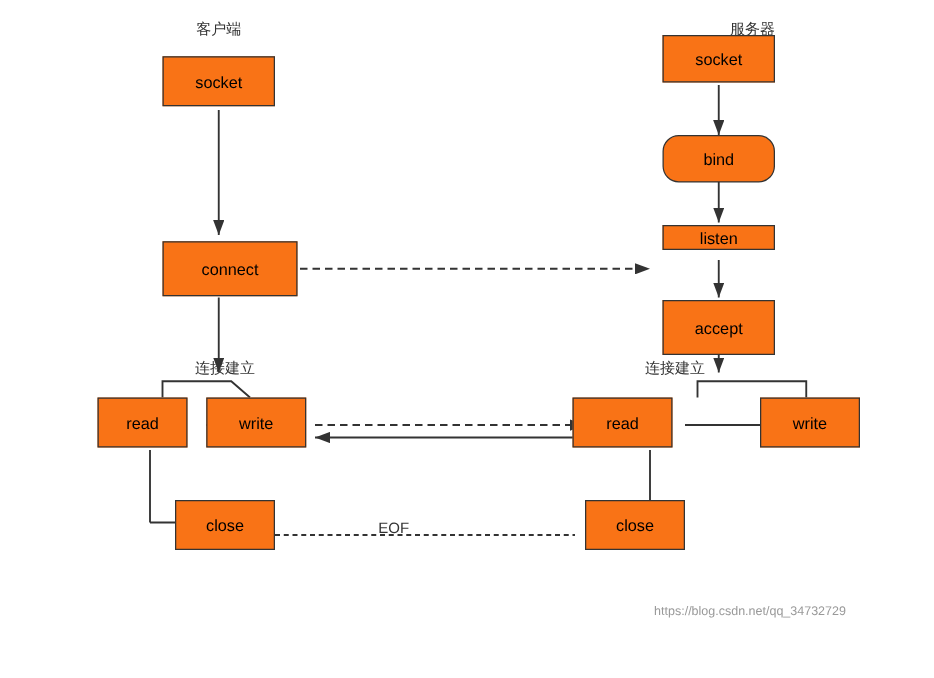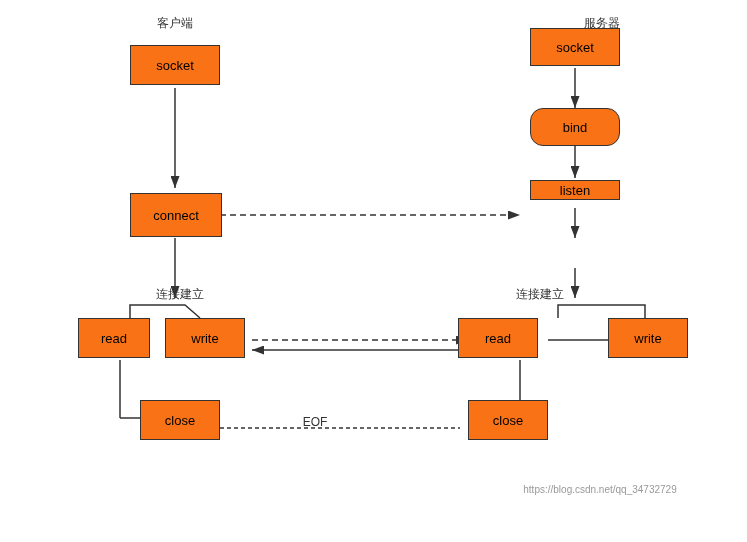--- a/index.html
+++ b/index.html
@@ -91,34 +91,35 @@
     <line x1="220" y1="428" x2="460" y2="428" stroke="#333" stroke-width="1.5" stroke-dasharray="4,3"></line>
 
   </svg>
 
   <div class="label" style="left:130px; top:15px; width:90px;">客户端</div>
 
   <div class="label" style="left:530px; top:15px; width:90px;text-align:right;">服务器</div>
 
   <div class="box" style="left:130px; top:45px; width:90px; height:40px;">socket</div>
 
-  <div class="box" style="left:130px; top:193px; width:92px; height:44px;">connect</div>
+  <div class="box" style="left:130px; top:193px; width:108px; height:44px;">connect</div>
 
   <div class="box" style="left:78px; top:318px; width:72px; height:40px;">read</div>
 
   <div class="box" style="left:165px; top:318px; width:80px; height:40px;">write</div>
 
   <div class="box" style="left:140px; top:400px; width:80px; height:40px;">close</div>
 
   <div class="box" style="left:530px; top:28px; width:90px; height:38px;">socket</div>
 
   <div class="box" style="left:530px; top:108px; width:90px; height:38px;border-radius:13px;">bind</div>
 
   <div class="box" style="left:530px; top:180px; width:90px; height:20px;">listen</div>
 
+  <div class="box" style="left:530px; top:240px; width:90px; height:44px;">accept</div>
 
   <div class="box" style="left:458px; top:318px; width:80px; height:40px;">read</div>
 
   <div class="box" style="left:608px; top:318px; width:80px; height:40px;">write</div>
 
   <div class="box" style="left:468px; top:400px; width:80px; height:40px;">close</div>
 
 
   <div class="label" style="left:130px; top:286px; width:100px;">连接建立</div>
 

